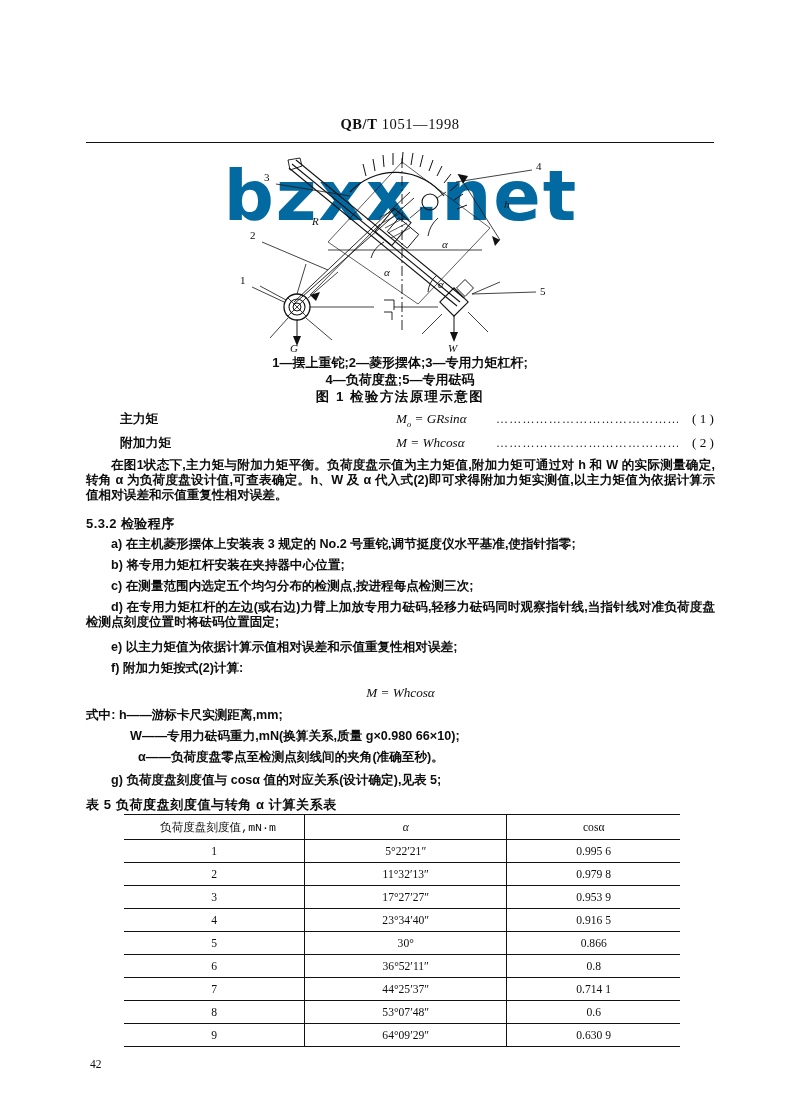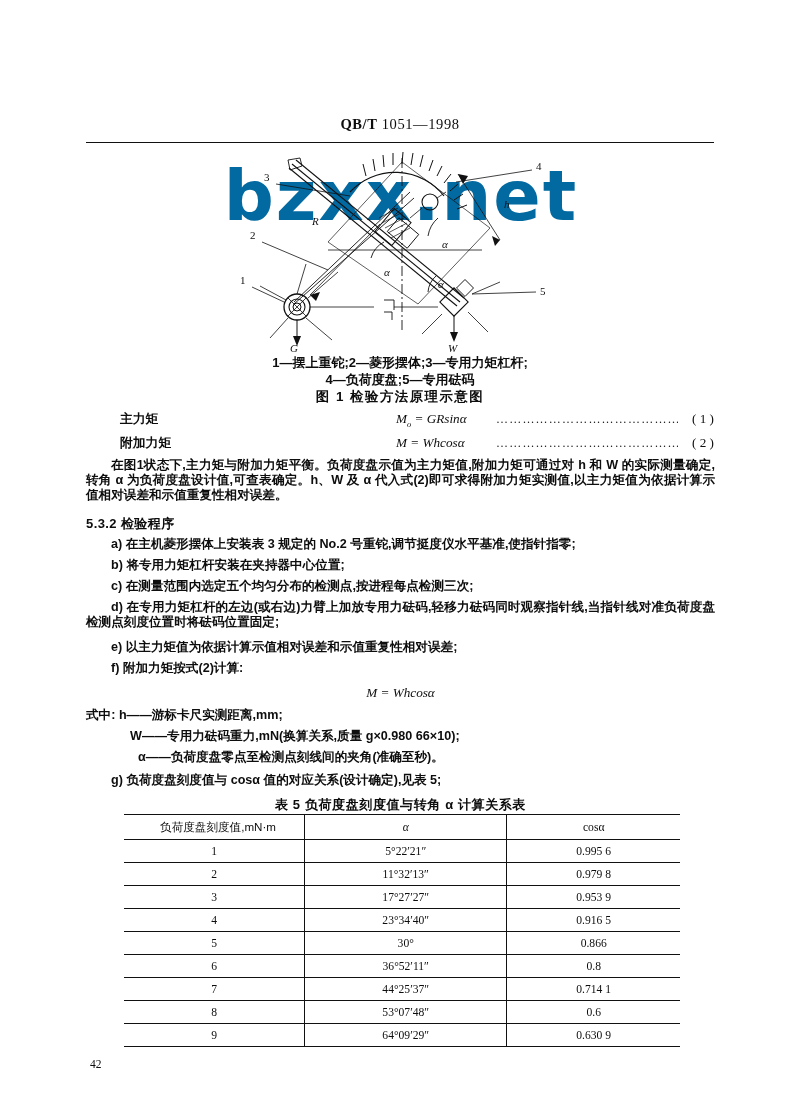--- a/index.html
+++ b/index.html
@@ -184,21 +184,21 @@
   #where-a { top: 734px; padding-left: 52px; }
   #item-g { top: 757px; }
   #item-h { top: 1019px; }
 
   
   .table-title {
     position: absolute;
     left: 86px;
     top: 780px;
     width: 629px;
-    text-align: center;
+    text-align: left;
     font-family: "Liberation Sans", sans-serif;
     font-weight: bold;
     font-size: 13px;
     letter-spacing: 0.6px;
   }
   table.data-table {
     position: absolute;
     left: 124px;
     top: 798px;
     width: 556px;
@@ -227,21 +227,21 @@
   }
   table.data-table tbody tr:last-child td {
     border-bottom: 1.4px solid #111;
   }
   table.data-table th:first-child,
   table.data-table td:first-child { border-left: 0; }
   table.data-table th:last-child,
   table.data-table td:last-child { border-right: 0; }
 
   th.col-scale {
-    font-family: Liberation Sans, sans-serif;
+    font-family: Liberation Mono, monospace;
     font-weight: bold;
     font-size: 11.6px;
     text-align: left;
     padding-left: 8px !important;
     width: 175px;
   }
   th.col-alpha { width: 205px; font-style: italic; }
   th.col-cos   { width: 176px; }
   td.c-scale { width: 175px; }
   td.c-alpha { width: 205px; }

